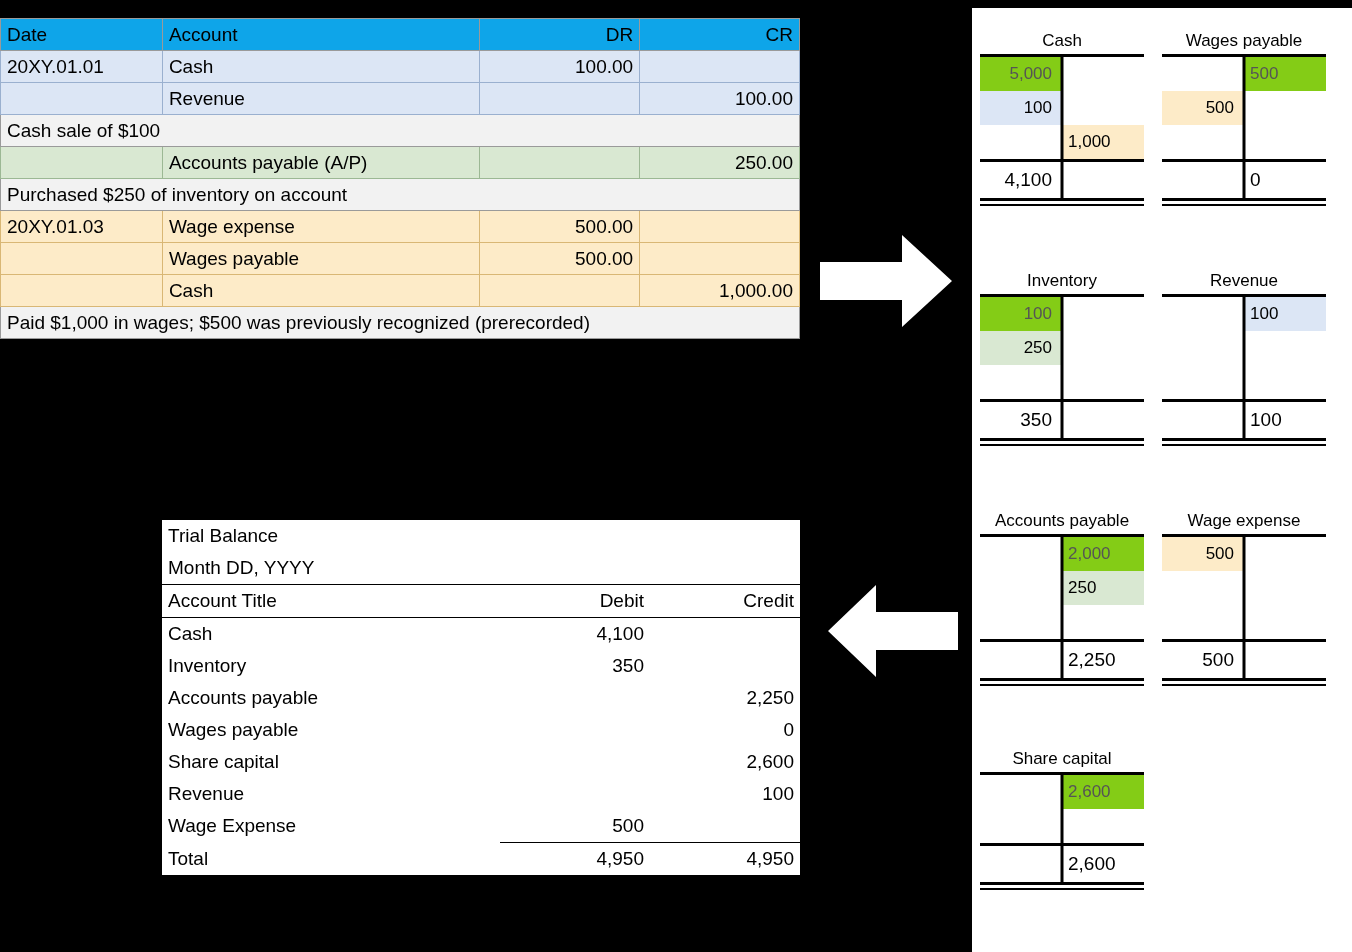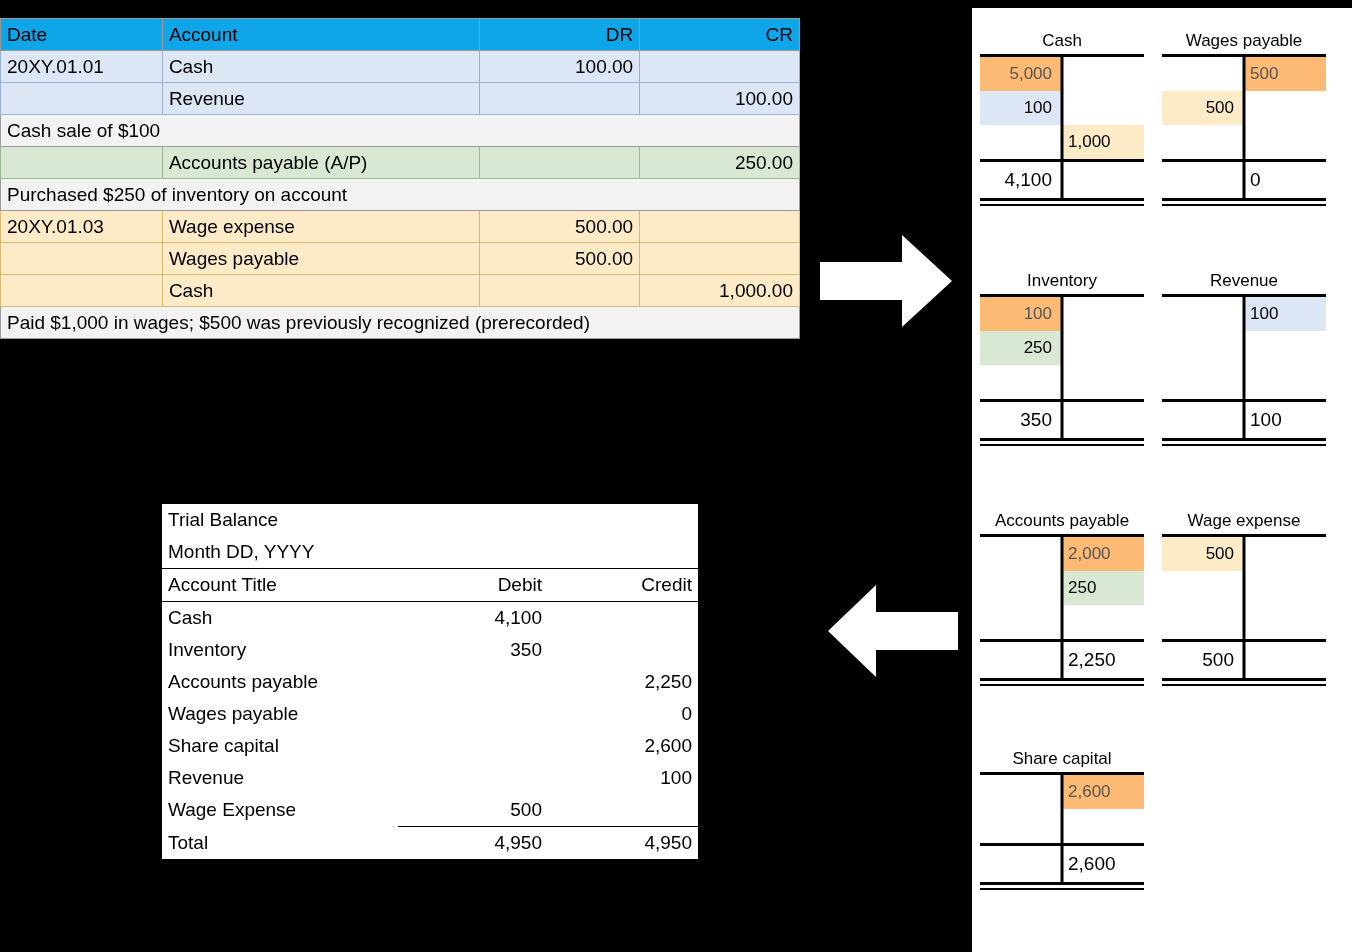--- a/index.html
+++ b/index.html
@@ -14,42 +14,42 @@
   .journal .c-cr{width:160px;text-align:right;}
   .journal thead td{background:#0ea5e9;font-weight:normal;}
   .journal thead td.c-acct{text-align:left;}
   .row-blue td{background:#dce6f5;border-color:#9ab0cf;}
   .row-green td{background:#d9e8d2;border-color:#9cb894;}
   .row-amber td{background:#fdebc8;border-color:#d9b775;}
   .row-note td{background:#f2f2f2;}
   .indent{padding-left:28px;}
 
   
-  .tb{position:absolute;left:162px;top:504px;width:536px;background:#fff;font-size:19px;color:#000;}
+  .tb{position:absolute;left:162px;top:520px;width:638px;background:#fff;font-size:19px;color:#000;}
   .tb table{width:100%;border-collapse:collapse;}
   .tb td{padding:5px 6px;height:30px;box-sizing:border-box;}
   .tb .ttl{text-align:left;}
   .tb .num{text-align:right;width:150px;}
   .tb .hdr td{border-top:1px solid #000;border-bottom:1px solid #000;}
   .tb .total td{border-top:0;margin-left:36px;}
 
   
   .tpanel{position:absolute;left:972px;top:8px;width:380px;height:944px;background:#fff;}
   .tgrid{position:absolute;left:0;top:0;width:380px;}
   .tacct{position:absolute;width:164px;}
   .tacct .tname{text-align:center;font-size:17px;color:#000;height:26px;line-height:26px;}
   .tbox{position:relative;height:auto;}
   .tline-top{height:3px;background:#000;}
   .tsides{position:relative;display:flex;}
   .tsides:before{content:"";position:absolute;left:50%;top:0;bottom:0;width:3px;background:#000;transform:translateX(-1.5px);}
   .tcol{width:50%;box-sizing:border-box;}
   .tcol .cell{height:34px;line-height:34px;font-size:17px;box-sizing:border-box;padding:0 6px;}
   .tcol.left .cell{text-align:right;padding-right:10px;}
   .tcol.right .cell{text-align:left;padding-left:6px;}
-  .sh-grey{background:#fdba74;color:#555;}
+  .sh-grey{background:#84cc16;color:#555;}
   .sh-blue{background:#dce6f5;}
   .sh-green{background:#d9e8d2;}
   .sh-amber{background:#fdebc8;}
   .tfoot{position:relative;}
   .tfoot-line{height:3px;background:#000;}
   .tfoot-line2{height:2px;background:#000;margin-top:3px;}
   .tfoot .tsides .cell{height:36px;line-height:36px;font-size:19px;}
 
   
   .arrow{position:absolute;}

